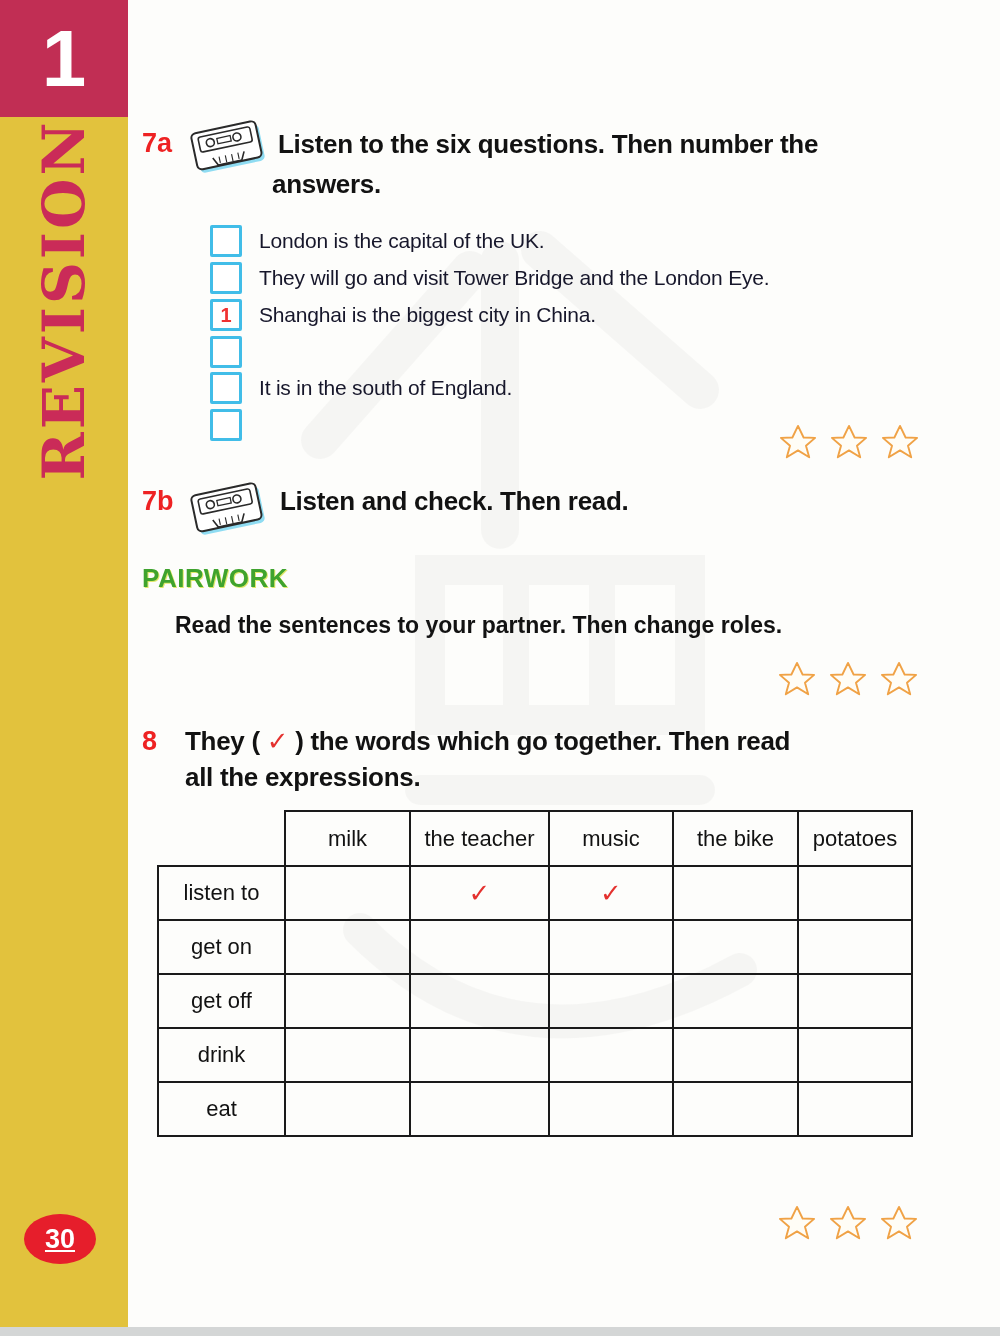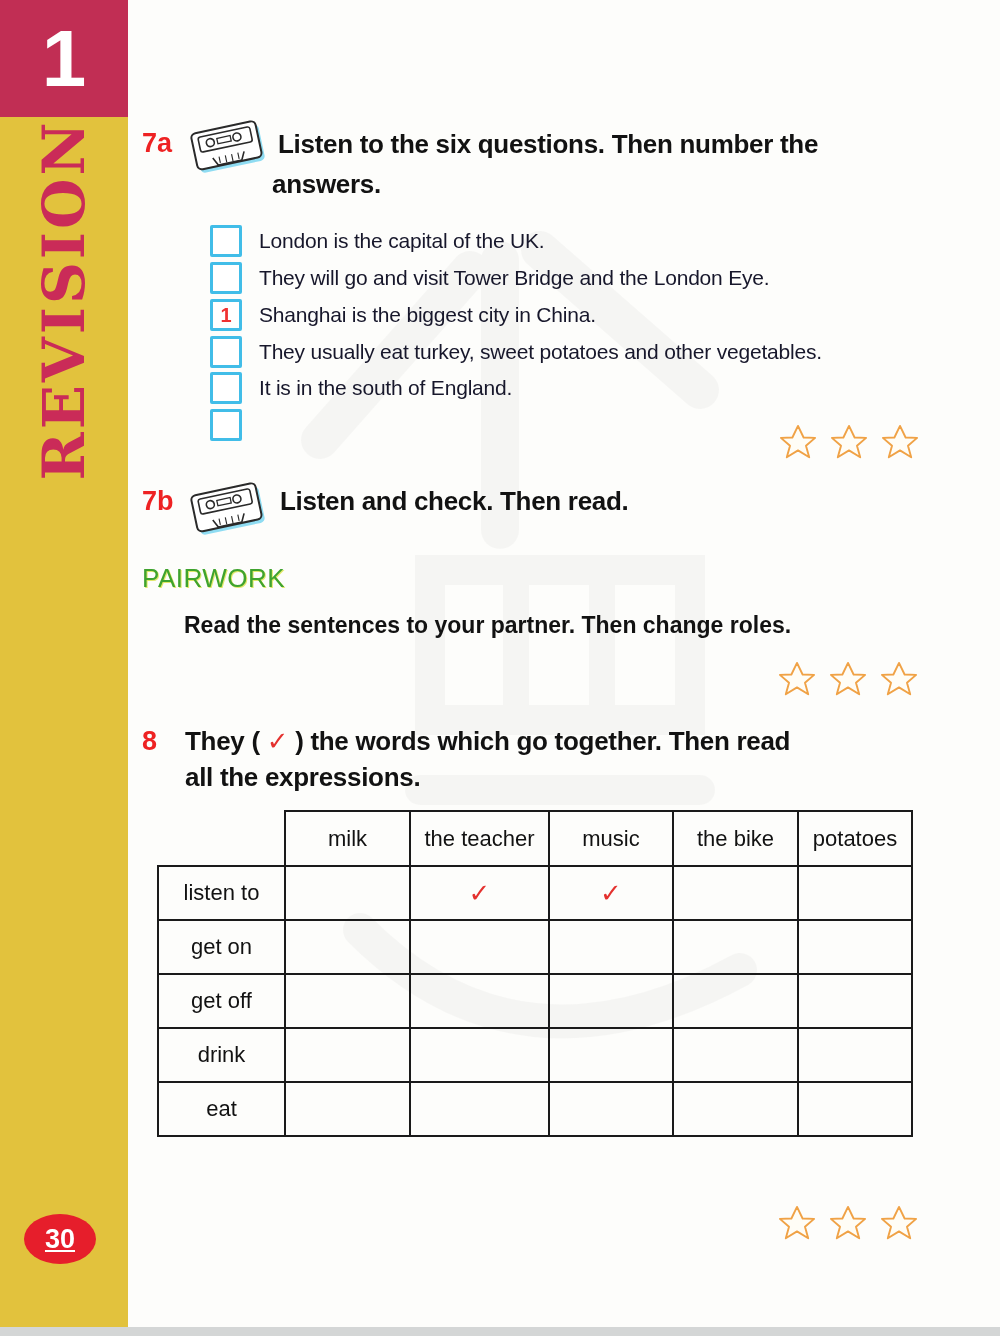--- a/index.html
+++ b/index.html
@@ -37,21 +37,21 @@
   .answer-box{width:26px;height:26px;border:3px solid #41bde8;border-radius:2px;background:#fff;
     display:flex;align-items:center;justify-content:center;
     font-size:20px;font-weight:bold;color:#f03131;flex:0 0 auto;}
   .answer-text{margin-left:17px;font-size:21px;color:#17172b;letter-spacing:-0.2px;white-space:nowrap;}
 
   
   .stars{position:absolute;display:flex;gap:13px;}
   .stars svg{display:block;}
 
   
-  .pairwork-title{position:absolute;font-size:26px;font-weight:normal;color:#3fa32e;letter-spacing:0.5px;
+  .pairwork-title{position:absolute;font-size:26px;font-weight:bold;color:#3fa32e;letter-spacing:0.5px;
     text-shadow:1px 1px 0 rgba(222,230,90,0.9);}
   .pairwork-line{position:absolute;font-size:23px;font-weight:bold;color:#121212;}
 
   
   .tick-red{color:#e4312e;font-family:"DejaVu Sans",sans-serif;}
 
   
   table.words{position:absolute;left:157px;top:810px;border-collapse:collapse;table-layout:fixed;}
   table.words td{border:2.5px solid #1a1a1a;text-align:center;vertical-align:middle;
     font-size:22px;color:#121212;background:transparent;}
@@ -111,21 +111,20 @@
 <div class="answer-item" style="top:262px;">
   <span class="answer-box"></span>
   <span class="answer-text">They will go and visit Tower Bridge and the London Eye.</span>
 </div>
 <div class="answer-item" style="top:299px;">
   <span class="answer-box">1</span>
   <span class="answer-text">Shanghai is the biggest city in China.</span>
 </div>
 <div class="answer-item" style="top:336px;">
   <span class="answer-box"></span>
-  <span class="answer-text">They usually eat turkey, sweet potatoes and other vegetables.</span>
 </div>
 <div class="answer-item" style="top:372px;">
   <span class="answer-box"></span>
   <span class="answer-text">It is in the south of England.</span>
 </div>
 <div class="answer-item" style="top:409px;">
   <span class="answer-box"></span>
 </div>
 
 <div class="stars" style="left:779px;top:423px;">
@@ -149,21 +148,21 @@
     <circle cx="29" cy="32.5" r="5" fill="#fff" stroke="#2a2a2a" stroke-width="2"></circle>
     <circle cx="63" cy="32.5" r="5" fill="#fff" stroke="#2a2a2a" stroke-width="2"></circle>
     <rect x="38" y="29" width="17" height="7" fill="#fff" stroke="#2a2a2a" stroke-width="1.6"></rect>
     <path d="M28,52 L33,62 L63,62 L68,52" fill="none" stroke="#2a2a2a" stroke-width="2"></path>
     <path d="M36,52 v8 M44,52 v9 M52,52 v9 M60,52 v8" stroke="#2a2a2a" stroke-width="1.4"></path>
   </g>
 </svg>
 <span class="headline" style="left:280px;top:486px;">Listen and check. Then read.</span>
 
 <span class="pairwork-title" style="left:142px;top:563px;">PAIRWORK</span>
-<span class="pairwork-line" style="left:184px;top:612px;">Read the sentences to your partner. Then change roles.</span>
+<span class="pairwork-line" style="left:175px;top:612px;">Read the sentences to your partner. Then change roles.</span>
 
 <div class="stars" style="left:778px;top:660px;">
   <svg width="38" height="40" viewBox="0 0 40 40">
       <polygon points="20,2 25.9,14.2 38,14.6 28.4,22.9 31.8,35 20,27.8 8.2,35 11.6,22.9 2,14.6 14.1,14.2" fill="#fffdf6" stroke="#f0a246" stroke-width="2" stroke-linejoin="round"></polygon>
     </svg>
   <svg width="38" height="40" viewBox="0 0 40 40">
       <polygon points="20,2 25.9,14.2 38,14.6 28.4,22.9 31.8,35 20,27.8 8.2,35 11.6,22.9 2,14.6 14.1,14.2" fill="#fffdf6" stroke="#f0a246" stroke-width="2" stroke-linejoin="round"></polygon>
     </svg>
   <svg width="38" height="40" viewBox="0 0 40 40">
       <polygon points="20,2 25.9,14.2 38,14.6 28.4,22.9 31.8,35 20,27.8 8.2,35 11.6,22.9 2,14.6 14.1,14.2" fill="#fffdf6" stroke="#f0a246" stroke-width="2" stroke-linejoin="round"></polygon>

